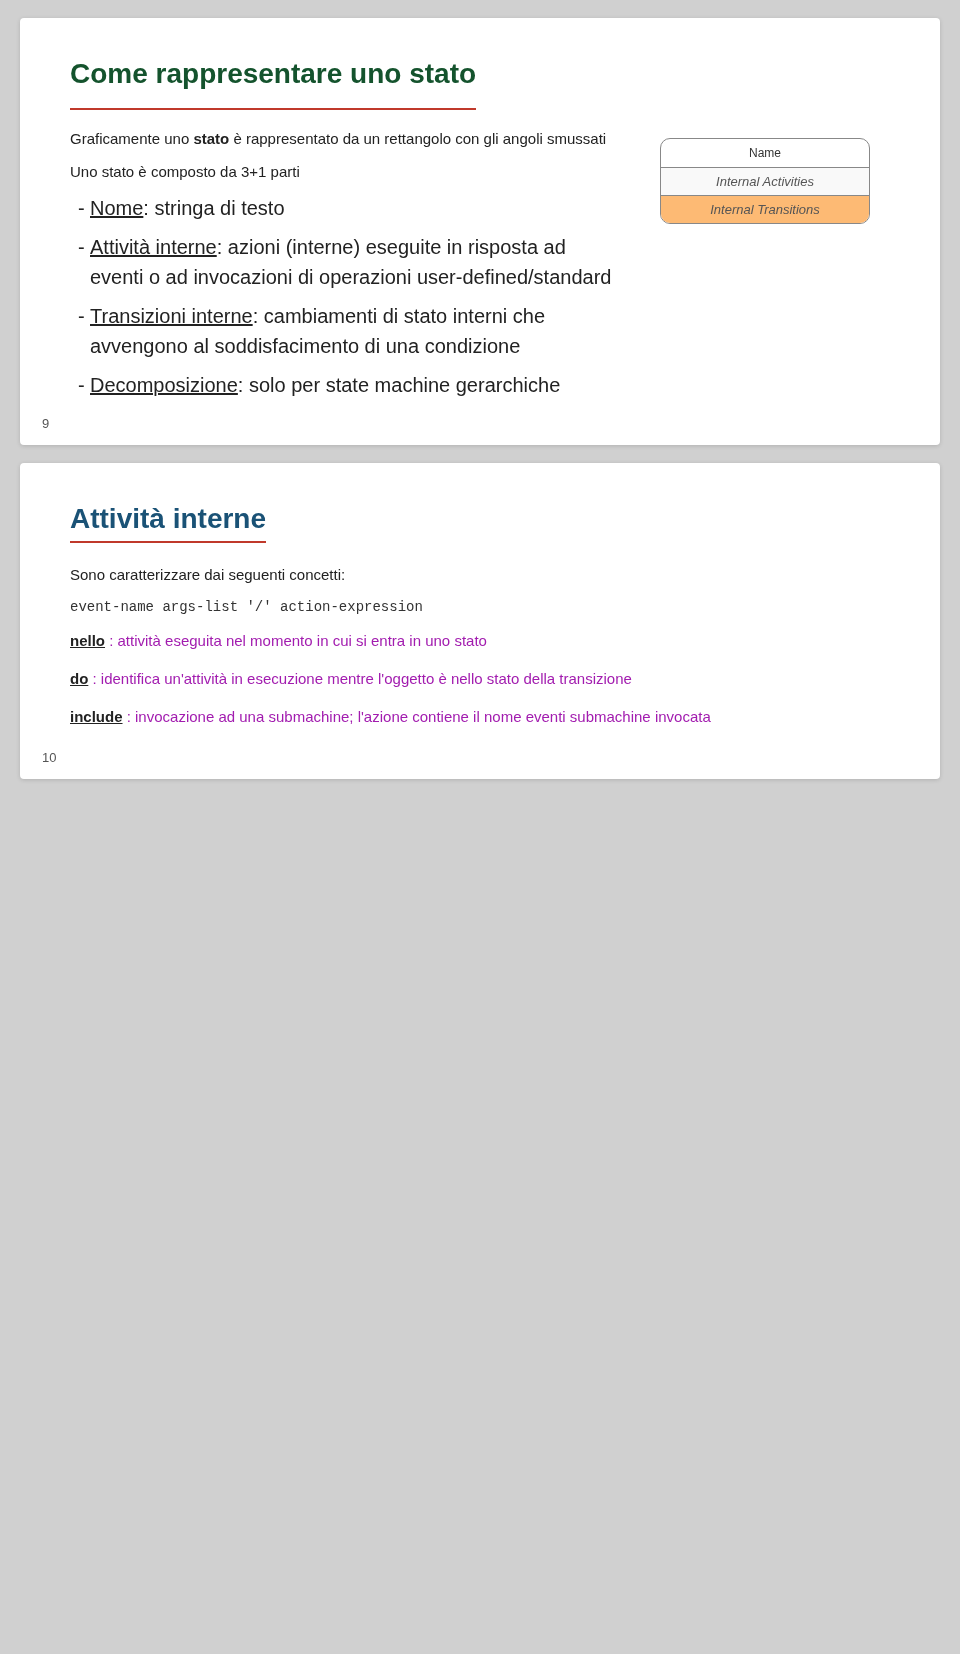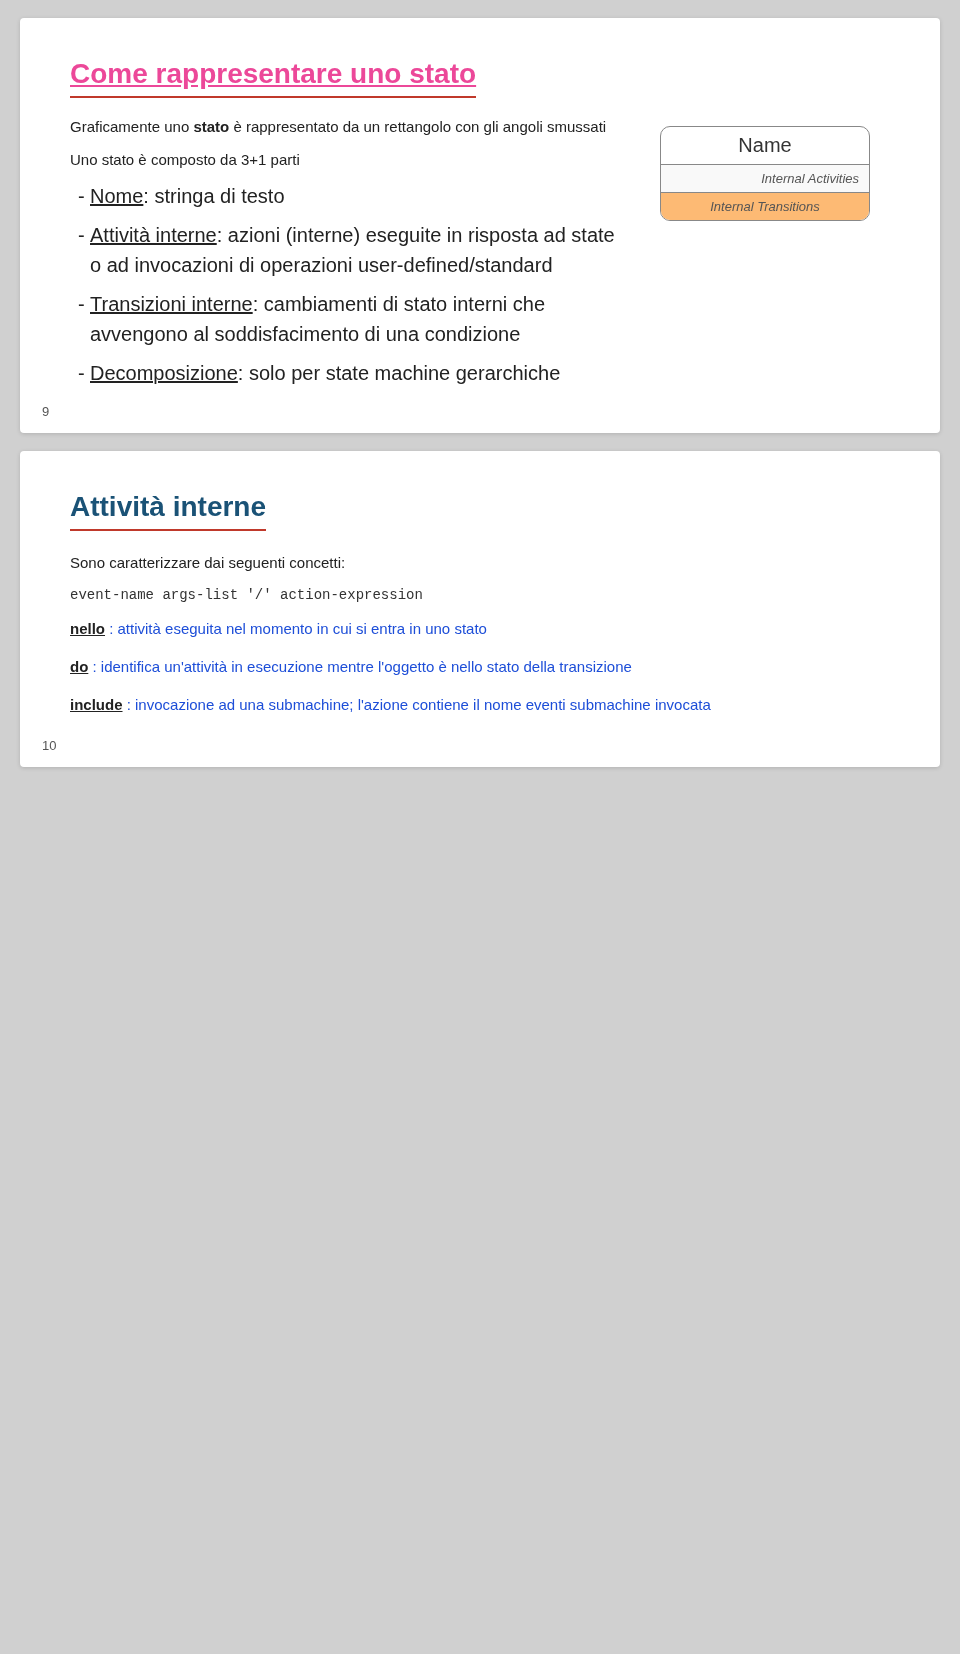--- a/index.html
+++ b/index.html
@@ -15,26 +15,25 @@
       width: 920px;
       border-radius: 4px;
       padding: 40px 50px 36px 50px;
       position: relative;
       box-shadow: 0 1px 4px rgba(0,0,0,0.15);
     }
     
     .slide1 .slide-title {
       font-size: 28px;
       font-weight: 700;
-      color: #ec4899;
+      color: #14532d;
       margin-bottom: 18px;
       border-bottom: 2px solid #c0392b;
-      padding-bottom: 6px;
+      padding-bottom: 18px;
       display: inline-block;
-      text-decoration: underline;
     }
     .slide1 .content-wrapper {
       display: flex;
       align-items: flex-start;
       gap: 42px;
     }
     .slide1 .text-content {
       flex: 1;
     }
     .slide1 .diagram {
@@ -76,25 +75,25 @@
       border-radius: 10px;
       overflow: hidden;
       width: 210px;
       font-size: 13px;
       color: #333;
     }
     .state-box .state-name {
       text-align: center;
       padding: 7px 10px;
       border-bottom: 1.5px solid #888;
-      font-size: 20px;
+      font-size: 12px;
       color: #333;
     }
     .state-box .state-activities {
-      text-align: right;
+      text-align: center;
       padding: 6px 10px;
       border-bottom: 1.5px solid #888;
       font-style: italic;
       font-size: 13px;
       color: #555;
       background: #f9f9f9;
     }
     .state-box .state-transitions {
       text-align: center;
       padding: 6px 10px;
@@ -139,21 +138,21 @@
     .slide2 .item {
       margin-bottom: 14px;
     }
     .slide2 .item-label {
       text-decoration: underline;
       font-weight: 600;
       font-size: 15px;
     }
     .slide2 .item-text {
       font-size: 15px;
-      color: #1d4ed8;
+      color: #a21caf;
       line-height: 1.6;
       text-align: center;
     }
   </style>
 </head>
 <body>
 
 <div class="slide slide1">
   <div class="slide-title">Come rappresentare uno stato</div>
 
@@ -162,21 +161,21 @@
       <p>
         Graficamente uno <strong>stato</strong> è rappresentato da un rettangolo con gli angoli smussati
       </p>
       <p>Uno stato è composto da 3+1 parti</p>
 
       <ul>
         <li>
           <span class="underline">Nome</span><span>: stringa di testo</span>
         </li>
         <li>
-          <span class="underline">Attività interne</span><span>: azioni (interne) eseguite in risposta ad state o ad invocazioni di operazioni user-defined/standard</span>
+          <span class="underline">Attività interne</span><span>: azioni (interne) eseguite in risposta ad eventi o ad invocazioni di operazioni user-defined/standard</span>
         </li>
         <li>
           <span class="underline">Transizioni interne</span><span>: cambiamenti di stato interni che avvengono al soddisfacimento di una condizione</span>
         </li>
         <li>
           <span class="underline">Decomposizione</span><span>: solo per state machine gerarchiche</span>
         </li>
       </ul>
     </div>
 

